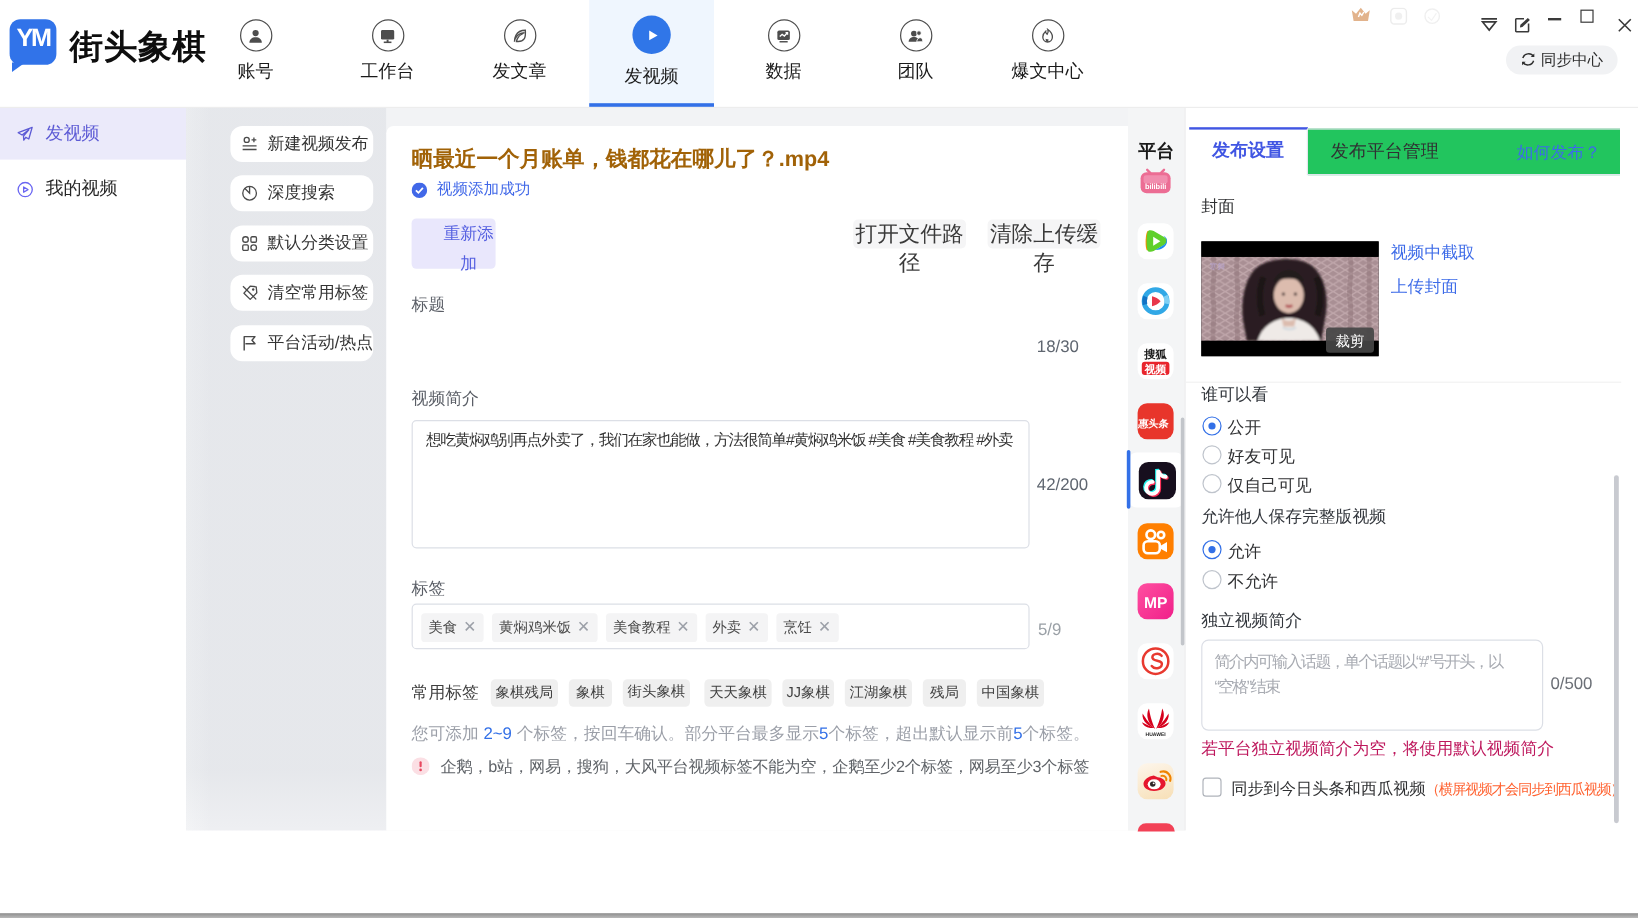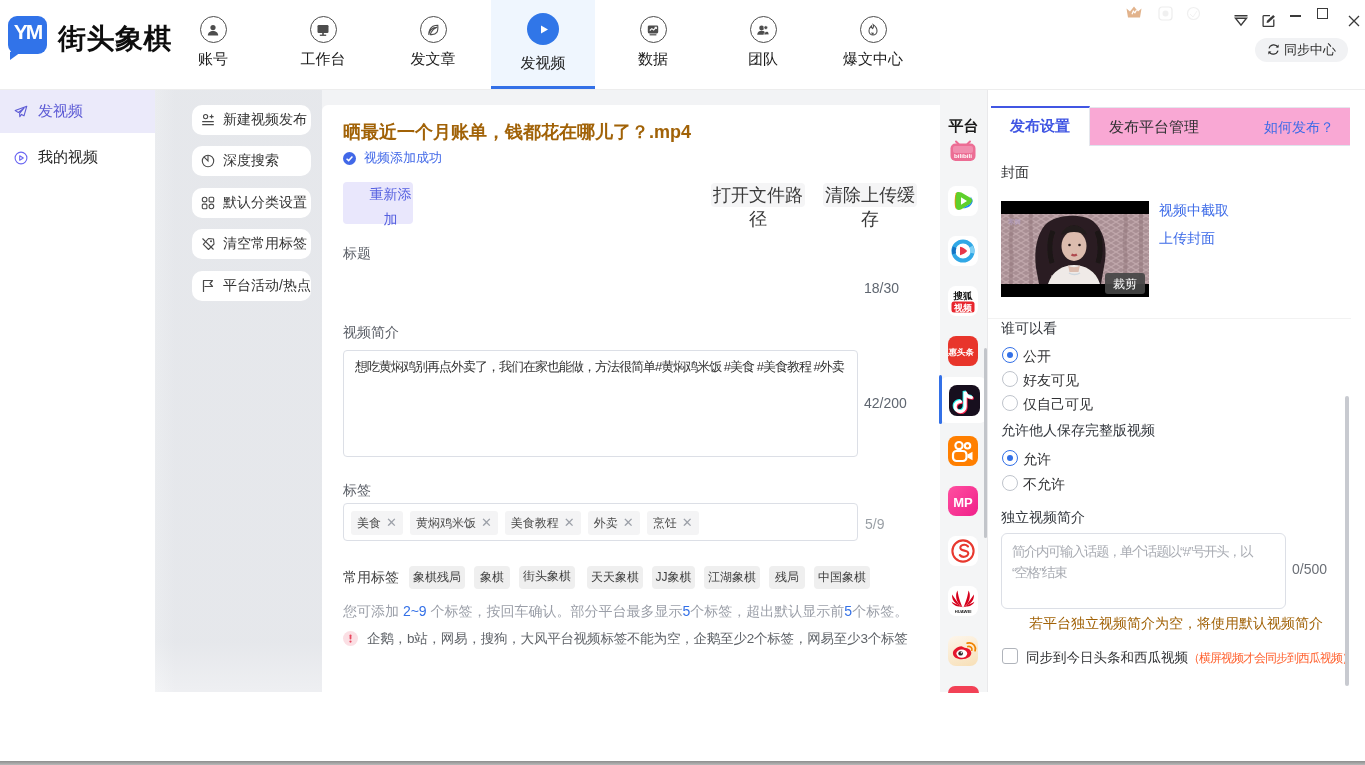--- a/index.html
+++ b/index.html
@@ -51,21 +51,21 @@
   .tagpill .x { color:#9ca0a8; margin-left:5px; font-size:13px; }
   .cpill { display:inline-block; background:#efefef; border-radius:4px; height:23px; line-height:23px; font-size:12px; color:#3f3f3f; text-align:center; }
 
   
   #platcol { position:absolute; left:940px; top:90px; width:47px; height:602px; background:#f4f5f6; }
   #platcol .phead { position:absolute; left:0; top:27px; width:47px; text-align:center; font-size:15px; font-weight:bold; color:#1a1a1a; }
   .picon { position:absolute; left:8px; width:30px; height:30px; border-radius:8px; overflow:hidden; }
 
   
   #rpanel { position:absolute; left:987px; top:90px; width:378px; height:602px; background:#fff; border-left:1px solid #e9e9eb; }
-  #tabgray { position:absolute; left:102px; top:17px; width:260px; height:39px; background:#f9a8d4; border-bottom:1px solid #dfe4ed; border-top:1px solid #e4e7ed; }
+  #tabgray { position:absolute; left:102px; top:17px; width:260px; height:39px; background:#22c55e; border-bottom:1px solid #dfe4ed; border-top:1px solid #e4e7ed; }
   #tabactive { position:absolute; left:3px; top:16px; width:99px; height:40px; background:#fff; border-top:2.5px solid #4156e3; border-right:1px solid #e4e7ed; text-align:center; font-size:15px; color:#4156e3; font-weight:bold; line-height:36px; }
   .rlabel { position:absolute; left:13px; font-size:14px; color:#33373d; }
   .radio { position:absolute; width:16px; height:16px; border-radius:50%; }
   .radio.on { border:1.5px solid #3370e7; background:#fff; }
   .radio.on:after { content:""; position:absolute; left:3.5px; top:3.5px; width:6px; height:6px; border-radius:50%; background:#3370e7; }
   .radio.off { border:1.5px solid #bfc4cc; background:#fff; }
   .rtext { position:absolute; left:35px; font-size:14px; color:#303133; }
 
   
   #botbar { position:absolute; left:0; top:692px; width:1365px; height:69px; background:#fff; }
@@ -302,21 +302,21 @@
 
     <div class="rlabel" style="top:332px;">允许他人保存完整版视频</div>
     <div class="radio on" style="left:14px;top:360px;"></div>
       <div class="rtext" style="top:361px;">允许</div>
     <div class="radio off" style="left:14px;top:385px;"></div>
       <div class="rtext" style="top:386px;">不允许</div>
 
     <div class="rlabel" style="top:419px;">独立视频简介</div>
     <div class="abs" style="left:13px;top:443px;width:285px;height:76px;border:1px solid #dcdfe6;border-radius:6px;padding:7px 10px;font-size:13.5px;letter-spacing:-1.5px;color:#a8abb2;line-height:21px;white-space:nowrap;overflow:hidden;">简介内可输入话题，单个话题以“#”号开头，以<br>“空格”结束</div>
     <div class="abs" style="left:304px;top:471px;font-size:14px;color:#6b6f76;">0/500</div>
-    <div class="abs" style="left:13px;top:525px;font-size:14px;color:#a16207;margin-left:28px;">若平台独立视频简介为空，将使用默认视频简介</div>
+    <div class="abs" style="left:13px;top:525px;font-size:14px;color:#be185d;">若平台独立视频简介为空，将使用默认视频简介</div>
 
     <div class="abs" style="left:14px;top:558px;width:16px;height:16px;border:1px solid #b0b4bb;border-radius:3px;background:#fff;"></div>
     <div class="abs" style="left:38px;top:559px;font-size:13.5px;color:#303133;white-space:nowrap;">同步到今日头条和西瓜视频<span style="color:#ff6230;font-size:12px;letter-spacing:-1px;">（横屏视频才会同步到西瓜视频）</span></div>
   </div>
   <div id="sidebar">
     <div class="side-item active" style="top:0;">
       <svg class="sicon" viewBox="0 0 14 14">
           <path d="M12.8 1.2 1.2 5.6l3.2 1.9 5.6-4.4-4.4 5.2.2 3.5 1.7-2.4 2.5 1.4z" fill="none" stroke="#5d5bd5" stroke-width="1.1" stroke-linejoin="round"></path>
         </svg>
       发视频

